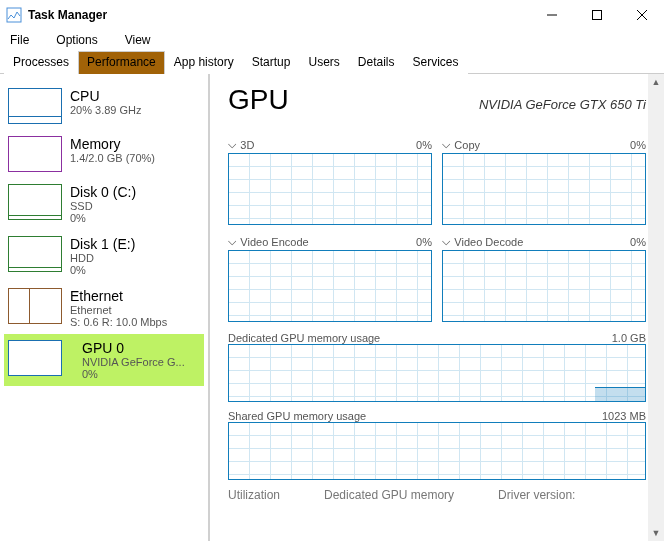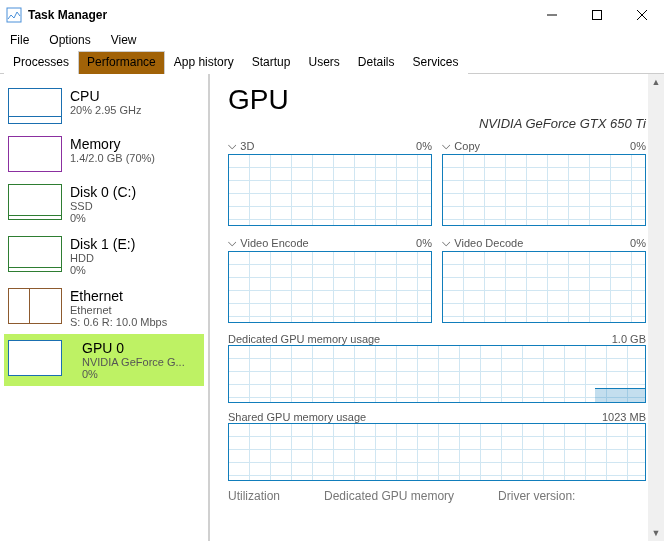--- a/index.html
+++ b/index.html
@@ -7,21 +7,21 @@
 
 
 .titlebar { height: 30px; display: flex; align-items: center; padding-left: 6px; font-weight: bold; }
 .titlebar .appicon { width: 16px; height: 16px; margin-right: 6px; }
 .titlebar .title { font-size: 12px; }
 .winctrls { margin-left: auto; display: flex; }
 .winctrls .btn { width: 45px; height: 30px; display:flex; align-items:center; justify-content:center; }
 .winctrls svg { width:10px; height:10px; }
 
 
-.menubar { height: 20px; display:flex; align-items:center; padding: 0 4px; gap: 8px; border-bottom: 0; }
+.menubar { height: 20px; display:flex; align-items:center; padding: 0 4px; gap: 15px; border-bottom: 0; }
 .menubar .mitem { font-size: 12px; padding: 2px 6px; }
 
 
 .tabs { display:flex; border-bottom: 1px solid #ccc; padding: 0 4px; height: 24px; }
 .tab { font-size:12px; padding:3px 8px; border:1px solid #ccc; border-bottom:none; background:#fff; position:relative; top:1px; }
 .tab.inactive { border:1px solid transparent; }
 .tab.active { background:#a16207; }
 
 
 .main { display:flex; height: calc(541px - 30px - 20px - 24px); position:relative; }
@@ -32,21 +32,21 @@
 .thumb.cpu { border-color:#1a6fb0; }
 .thumb.mem { border-color:#8b2fa0; }
 .thumb.disk { border-color:#2e7d32; }
 .thumb.eth { border-color:#8d5a2e; }
 .thumb.gpu { border-color:#1a6fb0; }
 .sideinfo .name { font-size:14px; }
 .sideinfo .sub { font-size:11px; color:#555; }
 
 
 .content { flex:1; padding: 10px 18px 0 18px; position:relative; overflow:hidden; }
-.hdr { display:flex; align-items:baseline; margin-bottom:8px;flex-direction:column; }
+.hdr { display:flex; align-items:baseline; margin-bottom:22px; }
 .hdr .big { font-size:28px; font-weight:400; }
 .hdr .name { margin-left:auto; font-size:13px; color:#333;font-style:italic; }
 
 .graphrow { display:flex; gap:10px; margin-bottom:10px; }
 .graphcell { flex:1; }
 .graphlabel { display:flex; align-items:center; font-size:11px; color:#555; margin-bottom:2px; }
 .graphlabel .chev { margin-right:4px; }
 .graphlabel .pct { margin-left:auto; }
 .graph { height:72px; border:1px solid #117dbb; background:
   repeating-linear-gradient(to right, transparent 0 20px, #d0e6f2 20px 21px),
@@ -117,21 +117,21 @@
   <div class="tab inactive">Services</div>
 </div>
 
 <div class="main">
   <div class="sidebar">
 
     <div class="sideitem">
       <div class="thumb cpu"></div>
       <div class="sideinfo">
         <div class="name">CPU</div>
-        <div class="sub">20% 2.95 GHz</div>
+        <div class="sub">20% 3.89 GHz</div>
       </div>
     </div>
 
     <div class="sideitem">
       <div class="thumb mem"></div>
       <div class="sideinfo">
         <div class="name">Memory</div>
         <div class="sub">1.4/2.0 GB (70%)</div>
       </div>
     </div>

